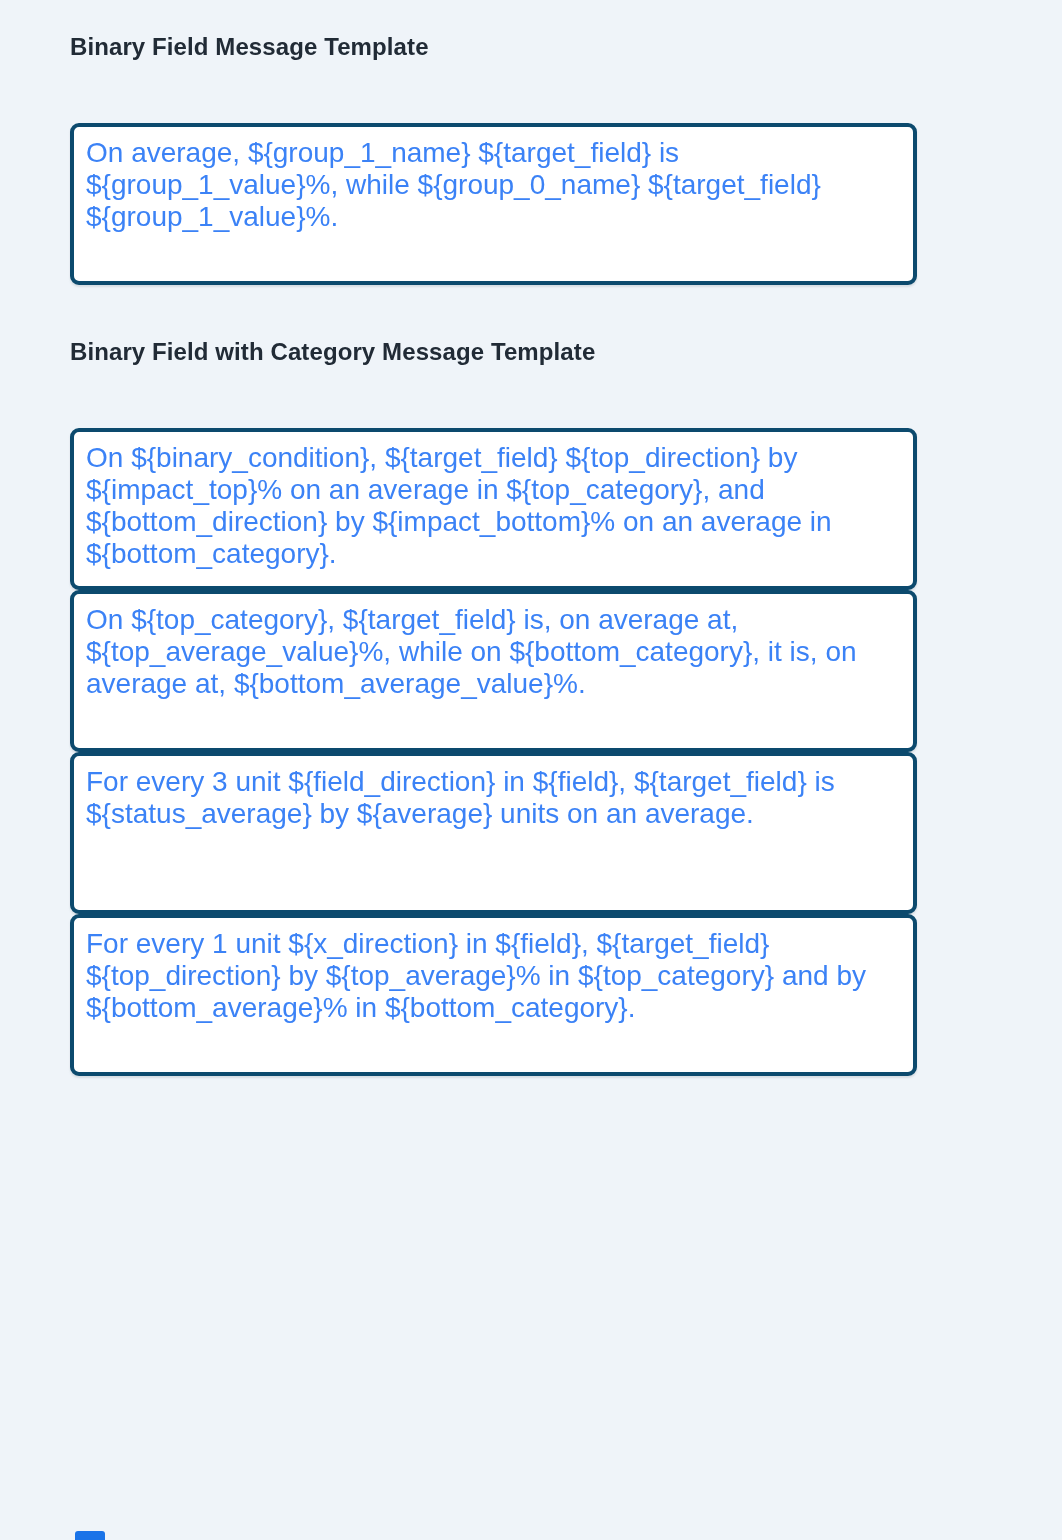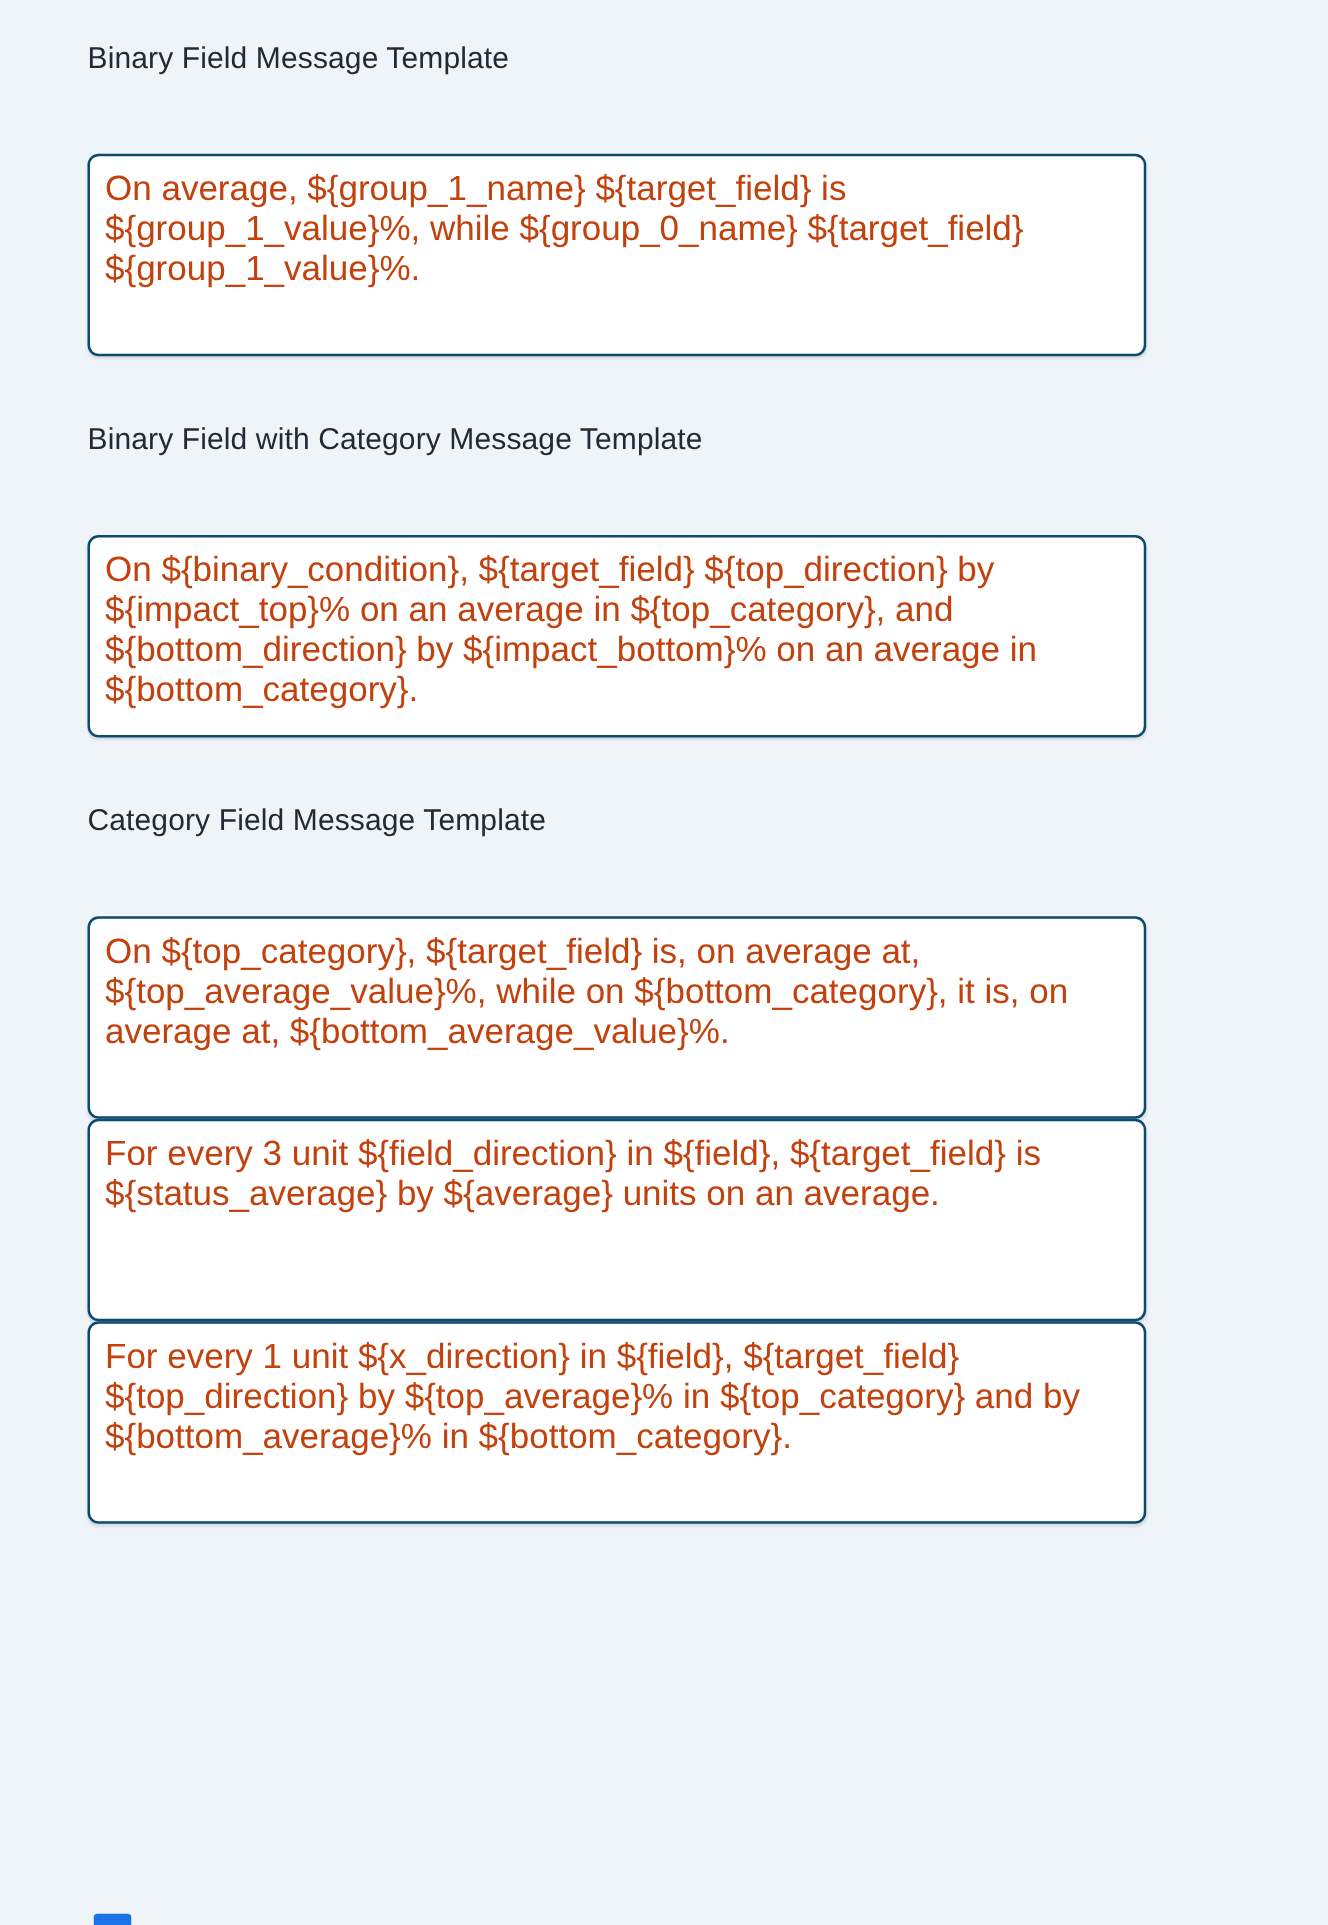--- a/index.html
+++ b/index.html
@@ -13,33 +13,33 @@
     overflow: hidden;
   }
   .wrap {
     padding: 33px 145px 0 70px;
   }
   .section { display: block; }
   .heading {
     color: #212b36;
     font-size: 24px;
     line-height: 28px;
-    font-weight: 400;
+    font-weight: 700;
     letter-spacing: 0.1px;
     margin: 53px 0 62px 0;
   }
   .section:first-child .heading { margin-top: 0; }
   .msgbox {
     background: #ffffff;
-    border: 2px solid #0c4a6e;
+    border: 4px solid #0c4a6e;
     border-radius: 9px;
     box-shadow: 0 2px 2px rgba(150, 160, 172, 0.28);
     height: 162px;
     overflow: hidden;
-    color: #c2410c;
+    color: #3b82f6;
     font-size: 28px;
     line-height: 32px;
     padding: 10px 12px;
     cursor: text;
     white-space: normal;
     word-wrap: break-word;
   }
   .msgbox .seg-bold { font-weight: 400; }
   .peek-button {
     position: absolute;
@@ -58,21 +58,20 @@
     <div class="heading">Binary Field Message Template</div>
     <div class="msgbox" role="textbox" aria-multiline="true"><span class="seg-normal">On average, ${group_1_name} ${target_field} is ${group_1_value}%, while ${group_0_name} ${target_field} ${group_1_value}%.</span></div>
   </div>
 
   <div class="section">
     <div class="heading">Binary Field with Category Message Template</div>
     <div class="msgbox" role="textbox" aria-multiline="true"><span class="seg-normal">On ${binary_condition}, ${target_field} ${top_direction} by ${impact_top}% on an average in ${top_category}, and ${bottom_direction} by ${impact_bottom}% on an average in ${bottom_category}.</span></div>
   </div>
 
   <div class="section">
-    <div class="heading">Category Field Message Template</div>
     <div class="msgbox" role="textbox" aria-multiline="true"><span class="seg-normal">On ${top_category}, ${target_field} is, on average at, ${top_average_value}%, while on ${bottom_category}, it is, on average at, ${bottom_average_value}%.</span></div>
   </div>
 
   <div class="section">
     <div class="msgbox" role="textbox" aria-multiline="true"><span class="seg-normal">For every 3 unit </span><span class="seg-bold">${field_direction} in ${field}</span><span class="seg-normal">, </span><span class="seg-bold">${target_field} is ${status_average} by ${average} units</span><span class="seg-normal"> on an average.</span></div>
   </div>
 
   <div class="section">
     <div class="msgbox" role="textbox" aria-multiline="true"><span class="seg-normal">For every 1 unit ${x_direction} in ${field}, </span><span class="seg-bold">${target_field} ${top_direction} by ${top_average}%</span><span class="seg-normal"> in </span><span class="seg-bold">${top_category} and by ${bottom_average}% in ${bottom_category}</span><span class="seg-normal">.</span></div>
   </div>

